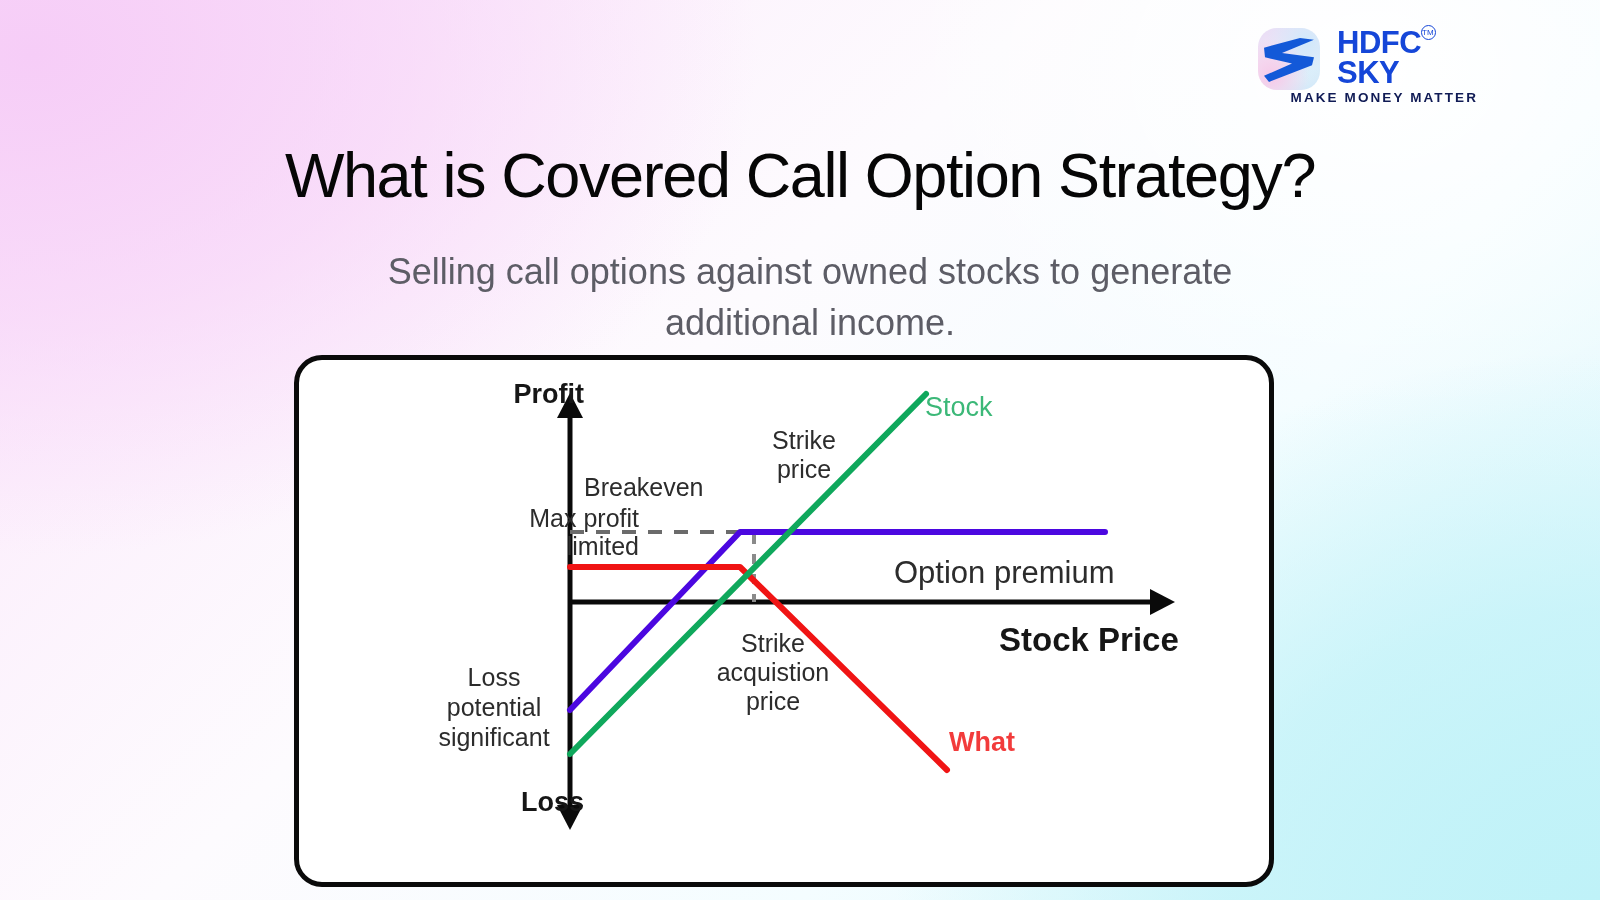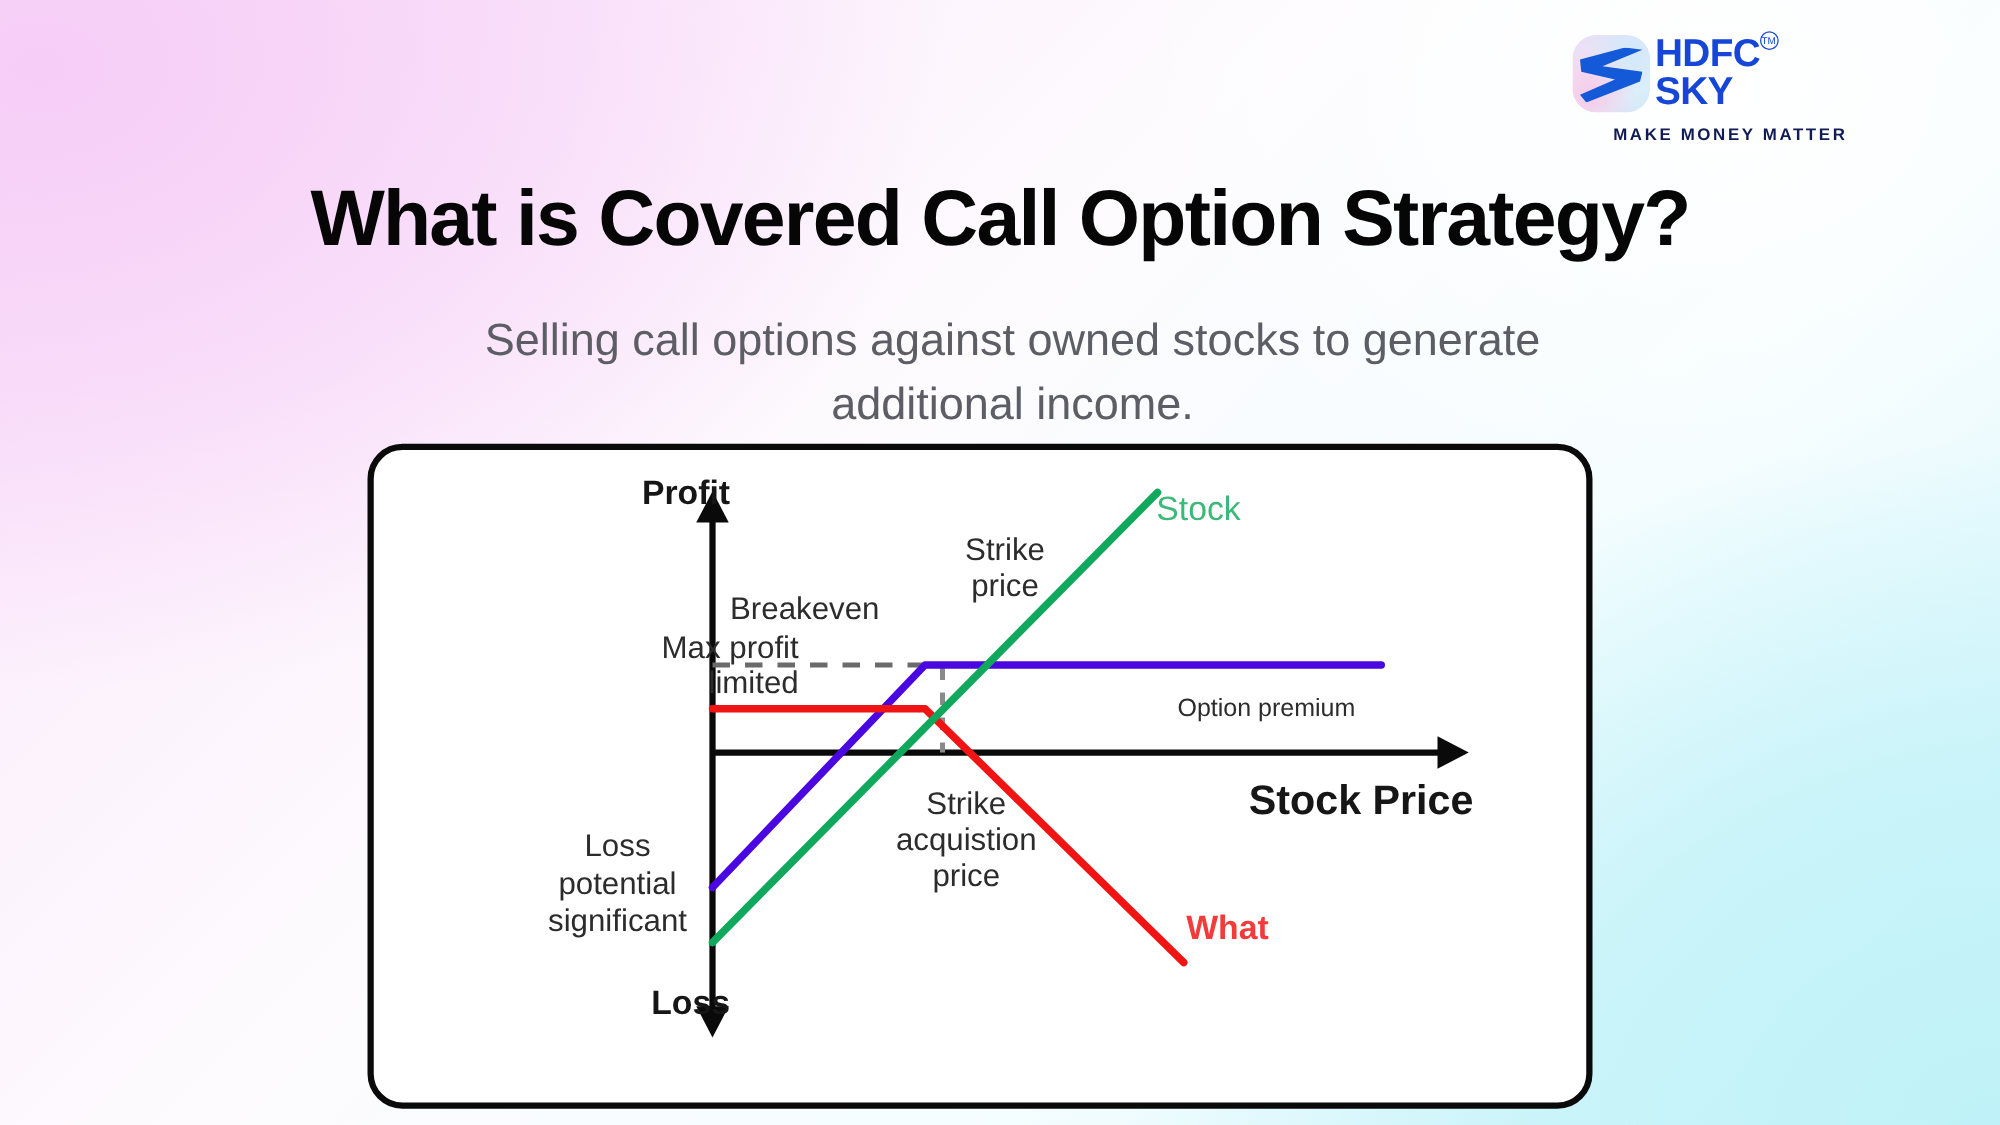--- a/index.html
+++ b/index.html
@@ -12,21 +12,21 @@
       radial-gradient(ellipse 1100px 760px at 2% 6%, #f6cdf7 0%, rgba(246,205,247,0.55) 34%, rgba(246,205,247,0.0) 66%),
       radial-gradient(ellipse 980px 760px at 100% 100%, #bff2f8 0%, rgba(191,242,248,0.70) 38%, rgba(191,242,248,0.0) 72%),
       radial-gradient(ellipse 700px 520px at 86% 8%, #ffffff 0%, rgba(255,255,255,0.0) 70%),
       linear-gradient(135deg, #fbe6fb 0%, #fdfbfe 42%, #f4fdff 68%, #d8f6fb 100%);
   }
 
   
   .brand {
     position:absolute; left:1258px; top:28px; width:220px; height:110px;
   }
-  .brand-row { display:flex; align-items:flex-start; gap:4px; }
+  .brand-row { display:flex; align-items:flex-start; gap:17px; }
   .brand-mark {
     width:62px; height:62px; border-radius:19px; flex:0 0 62px;
     background:
       radial-gradient(circle at 22% 78%, #f7c9e8 0%, rgba(247,201,232,0) 55%),
       radial-gradient(circle at 78% 22%, #cfe9fb 0%, rgba(207,233,251,0) 58%),
       linear-gradient(150deg,#e8ddf6 0%, #f2e6f6 40%, #dff0fa 75%, #cfe6f8 100%);
     position:relative; overflow:hidden;
   }
   .brand-mark::before {
     content:""; position:absolute; left:6px; top:10px; width:50px; height:44px;
@@ -37,28 +37,28 @@
   .brand-name {
     font-size:31px; font-weight:700; color:#1546d8; letter-spacing:-0.5px;
     line-height:0.97; font-family:"Liberation Sans", sans-serif;
   }
   .brand-tm {
     position:absolute; right:-15px; top:-3px; font-size:11px; color:#1546d8;
     border:1.2px solid #1546d8; border-radius:50%; width:15px; height:15px;
     line-height:13px; text-align:left; font-size:8px; letter-spacing:0;
   }
   .brand-tag {
-    margin-top:10px; font-size:13.5px; font-weight:700; color:#101b55;
+    font-size:13.5px; font-weight:700; color:#101b55;
     letter-spacing:2.1px; text-align:right;
   }
 
   
   .headline {
     position:absolute; left:0; top:142px; width:1600px; text-align:center;
-    font-size:63px; font-weight:700; color:#060606; letter-spacing:-1.4px;
+    font-size:63px; font-weight:400; color:#060606; letter-spacing:-1.4px;
     line-height:1.06;
   }
   .subhead {
     position:absolute; left:310px; top:246px; width:1000px; text-align:center;
     font-size:36px; font-weight:500; color:#5d5d66; line-height:1.42;
   }
 
   
   .card {
     position:absolute; left:294px; top:355px; width:980px; height:532px;
@@ -74,21 +74,21 @@
   }
   .lbl-bold { font-weight:700; color:#161616; }
 
   .l-profit   { left:155px; top:20px;  font-size:27px; text-align:right; width:130px; }
   .l-loss     { left:165px; top:428px; font-size:27px; text-align:right; width:120px; }
   .l-stockprice { left:700px; top:262px; font-size:33px; width:230px; }
   .l-breakeven{ left:285px; top:114px; font-size:25px; }
   .l-maxprofit{ left:100px; top:145px; font-size:25px; text-align:right; width:240px; }
   .l-strike   { left:450px; top:66px;  font-size:25px; text-align:center; width:110px; line-height:1.16; }
   .l-strikeacq{ left:364px; top:269px; font-size:25px; text-align:center; width:220px; line-height:1.16; }
-  .l-optprem  { left:595px; top:196px; font-size:20px;margin-left:48px; }
+  .l-optprem  { left:595px; top:196px; font-size:31px; }
   .l-losspot  { left:100px; top:302px; font-size:25px; text-align:center; width:190px; line-height:1.2; }
   .l-stock    { left:626px; top:33px;  font-size:27px; font-weight:400; }
   .l-call     { left:650px; top:368px; font-size:27px; font-weight:700; }
 </style>
 </head>
 <body>
 
 <div class="brand">
   <div class="brand-row">
     <div class="brand-mark"></div>

